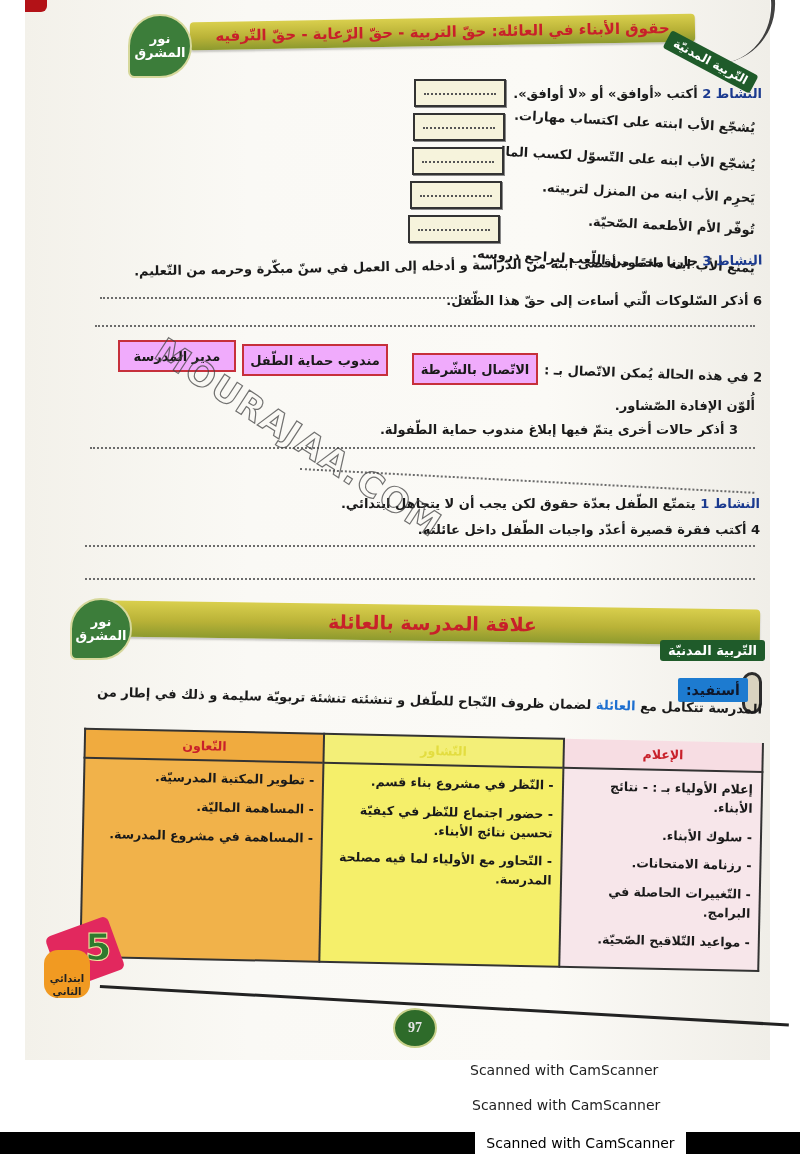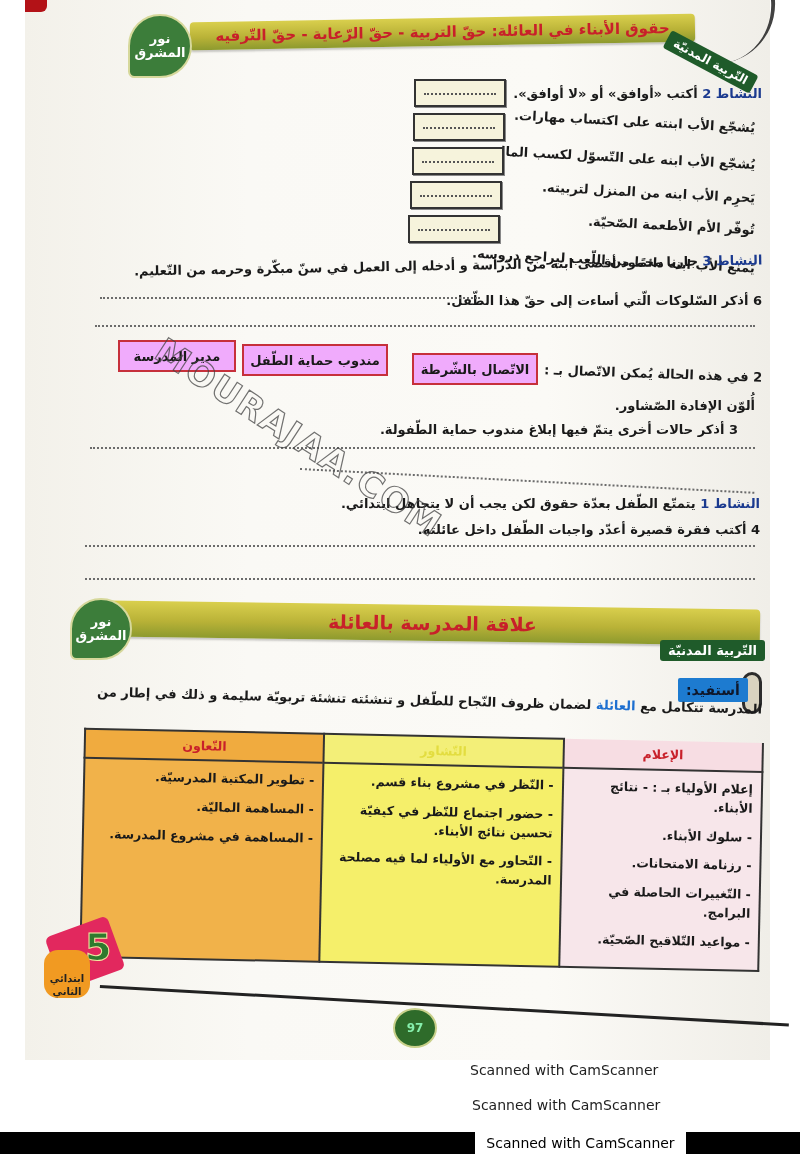--- a/index.html
+++ b/index.html
@@ -67,22 +67,22 @@
     background: #e2285e; transform: rotate(-20deg); border-radius: 6px; }
   .grade-num { position: absolute; left: 85px; top: 925px; font-size: 38px; font-weight: bold; color: #2f7a2e;
     -webkit-text-stroke: 1px #f1e8a0; }
   .grade-label { position: absolute; left: 44px; top: 950px; width: 46px; height: 48px; border-radius: 14px;
     background: #f19a22; font-size: 10px; font-weight: bold; color: #222; direction: rtl;
     display: flex; flex-direction: column; align-items: center; justify-content: flex-end; line-height: 1.3; }
 
   .footer-line { position: absolute; left: 100px; top: 985px; width: 690px; height: 0;
     border-top: 3px solid #222; transform: rotate(3.2deg); transform-origin: left top; }
   .page-num { position: absolute; left: 393px; top: 1008px; width: 44px; height: 40px; border-radius: 50%;
-    background: #2e6b2a; color: #86efac; font-weight: bold; font-size: 12px;
-    display: flex; align-items: center; justify-content: center; border: 2px solid #c8d08a; }
+    background: #2e6b2a; color: #e5e5e5; font-weight: bold; font-size: 14px;
+    display: flex; align-items: center; justify-content: center; border: 2px solid #c8d08a; font-family: Liberation Serif, serif; }
 
   .scan-mark { position: absolute; font-family: "DejaVu Sans", sans-serif; font-size: 14px; color: #222; }
   .scan-bar { position: absolute; left: 0; top: 1132px; width: 800px; height: 22px; background: #000; }
   .scan-bar-text { position: absolute; left: 475px; top: 1132px; width: 211px; height: 22px; background: #fff;
     font-size: 14px; color: #000; display: flex; align-items: center; justify-content: center; }
 </style>
 </head>
 <body>
 
 <div class="page"></div>

